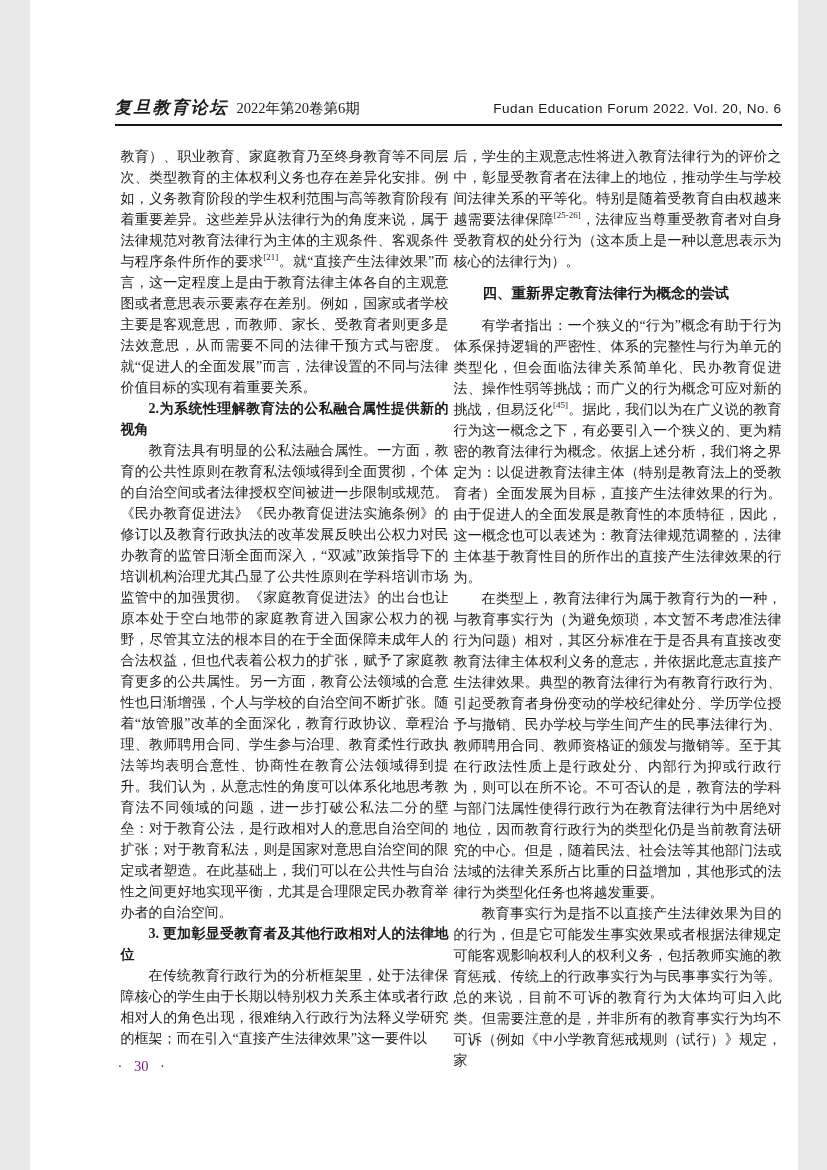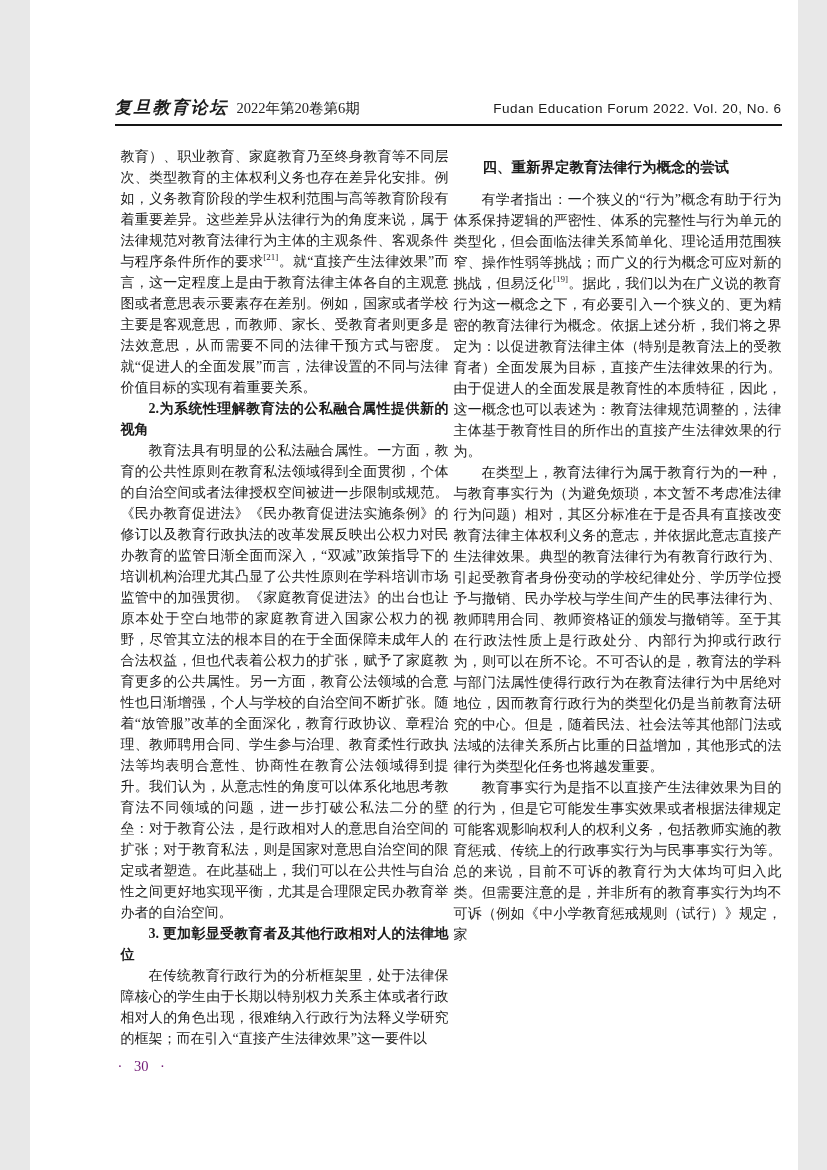--- a/index.html
+++ b/index.html
@@ -111,22 +111,23 @@
 
   <div class="col col-left">
     <p class="no-indent"><span>教育）、职业教育、家庭教育乃至终身教育等不同层次、类型教育的主体权利义务也存在差异化安排。例如，义务教育阶段的学生权利范围与高等教育阶段有着重要差异。这些差异从法律行为的角度来说，属于法律规范对教育法律行为主体的主观条件、客观条件与程序条件所作的要求</span><sup class="cite">[21]</sup><span>。就“直接产生法律效果”而言，这一定程度上是由于教育法律主体各自的主观意图或者意思表示要素存在差别。例如，国家或者学校主要是客观意思，而教师、家长、受教育者则更多是法效意思，从而需要不同的法律干预方式与密度。就“促进人的全面发展”而言，法律设置的不同与法律价值目标的实现有着重要关系。</span></p>
     <p class="sub-heading">2.为系统性理解教育法的公私融合属性提供新的视角</p>
     <p>教育法具有明显的公私法融合属性。一方面，教育的公共性原则在教育私法领域得到全面贯彻，个体的自治空间或者法律授权空间被进一步限制或规范。《民办教育促进法》《民办教育促进法实施条例》的修订以及教育行政执法的改革发展反映出公权力对民办教育的监管日渐全面而深入，“双减”政策指导下的培训机构治理尤其凸显了公共性原则在学科培训市场监管中的加强贯彻。《家庭教育促进法》的出台也让原本处于空白地带的家庭教育进入国家公权力的视野，尽管其立法的根本目的在于全面保障未成年人的合法权益，但也代表着公权力的扩张，赋予了家庭教育更多的公共属性。另一方面，教育公法领域的合意性也日渐增强，个人与学校的自治空间不断扩张。随着“放管服”改革的全面深化，教育行政协议、章程治理、教师聘用合同、学生参与治理、教育柔性行政执法等均表明合意性、协商性在教育公法领域得到提升。我们认为，从意志性的角度可以体系化地思考教育法不同领域的问题，进一步打破公私法二分的壁垒：对于教育公法，是行政相对人的意思自治空间的扩张；对于教育私法，则是国家对意思自治空间的限定或者塑造。在此基础上，我们可以在公共性与自治性之间更好地实现平衡，尤其是合理限定民办教育举办者的自治空间。</p>
     <p class="sub-heading">3. 更加彰显受教育者及其他行政相对人的法律地位</p>
     <p>在传统教育行政行为的分析框架里，处于法律保障核心的学生由于长期以特别权力关系主体或者行政相对人的角色出现，很难纳入行政行为法释义学研究的框架；而在引入“直接产生法律效果”这一要件以</p>
   </div>
 
   <div class="col col-right">
+    <p class="no-indent"><span>后，学生的主观意志性将进入教育法律行为的评价之中，彰显受教育者在法律上的地位，推动学生与学校间法律关系的平等化。特别是随着受教育自由权越来越需要法律保障</span><sup class="cite">[25-26]</sup><span>，法律应当尊重受教育者对自身受教育权的处分行为（这本质上是一种以意思表示为核心的法律行为）。</span></p>
     <p class="section-heading">四、重新界定教育法律行为概念的尝试</p>
-    <p><span>有学者指出：一个狭义的“行为”概念有助于行为体系保持逻辑的严密性、体系的完整性与行为单元的类型化，但会面临法律关系简单化、理论适用范围狭窄、操作性弱等挑战；而广义的行为概念可应对新的挑战，但易泛化</span><sup class="cite">[19]</sup><span>。据此，我们以为在广义说的教育行为这一概念之下，有必要引入一个狭义的、更为精密的教育法律行为概念。依据上述分析，我们将之界定为：以促进教育法律主体（特别是教育法上的受教育者）全面发展为目标，直接产生法律效果的行为。由于促进人的全面发展是教育性的本质特征，因此，这一概念也可以表述为：教育法律规范调整的，法律主体基于教育性目的所作出的直接产生法律效果的行为。</span></p>
+    <p><span>有学者指出：一个狭义的“行为”概念有助于行为体系保持逻辑的严密性、体系的完整性与行为单元的类型化，但会面临法律关系简单化、民办教育促进法、操作性弱等挑战；而广义的行为概念可应对新的挑战，但易泛化</span><sup class="cite">[45]</sup><span>。据此，我们以为在广义说的教育行为这一概念之下，有必要引入一个狭义的、更为精密的教育法律行为概念。依据上述分析，我们将之界定为：以促进教育法律主体（特别是教育法上的受教育者）全面发展为目标，直接产生法律效果的行为。由于促进人的全面发展是教育性的本质特征，因此，这一概念也可以表述为：教育法律规范调整的，法律主体基于教育性目的所作出的直接产生法律效果的行为。</span></p>
     <p>在类型上，教育法律行为属于教育行为的一种，与教育事实行为（为避免烦琐，本文暂不考虑准法律行为问题）相对，其区分标准在于是否具有直接改变教育法律主体权利义务的意志，并依据此意志直接产生法律效果。典型的教育法律行为有教育行政行为、引起受教育者身份变动的学校纪律处分、学历学位授予与撤销、民办学校与学生间产生的民事法律行为、教师聘用合同、教师资格证的颁发与撤销等。至于其在行政法性质上是行政处分、内部行为抑或行政行为，则可以在所不论。不可否认的是，教育法的学科与部门法属性使得行政行为在教育法律行为中居绝对地位，因而教育行政行为的类型化仍是当前教育法研究的中心。但是，随着民法、社会法等其他部门法或法域的法律关系所占比重的日益增加，其他形式的法律行为类型化任务也将越发重要。</p>
     <p>教育事实行为是指不以直接产生法律效果为目的的行为，但是它可能发生事实效果或者根据法律规定可能客观影响权利人的权利义务，包括教师实施的教育惩戒、传统上的行政事实行为与民事事实行为等。总的来说，目前不可诉的教育行为大体均可归入此类。但需要注意的是，并非所有的教育事实行为均不可诉（例如《中小学教育惩戒规则（试行）》规定，家</p>
   </div>
 
   <div class="page-number">· 30 ·</div>
 
 
 </div>
 
 </body></html>

